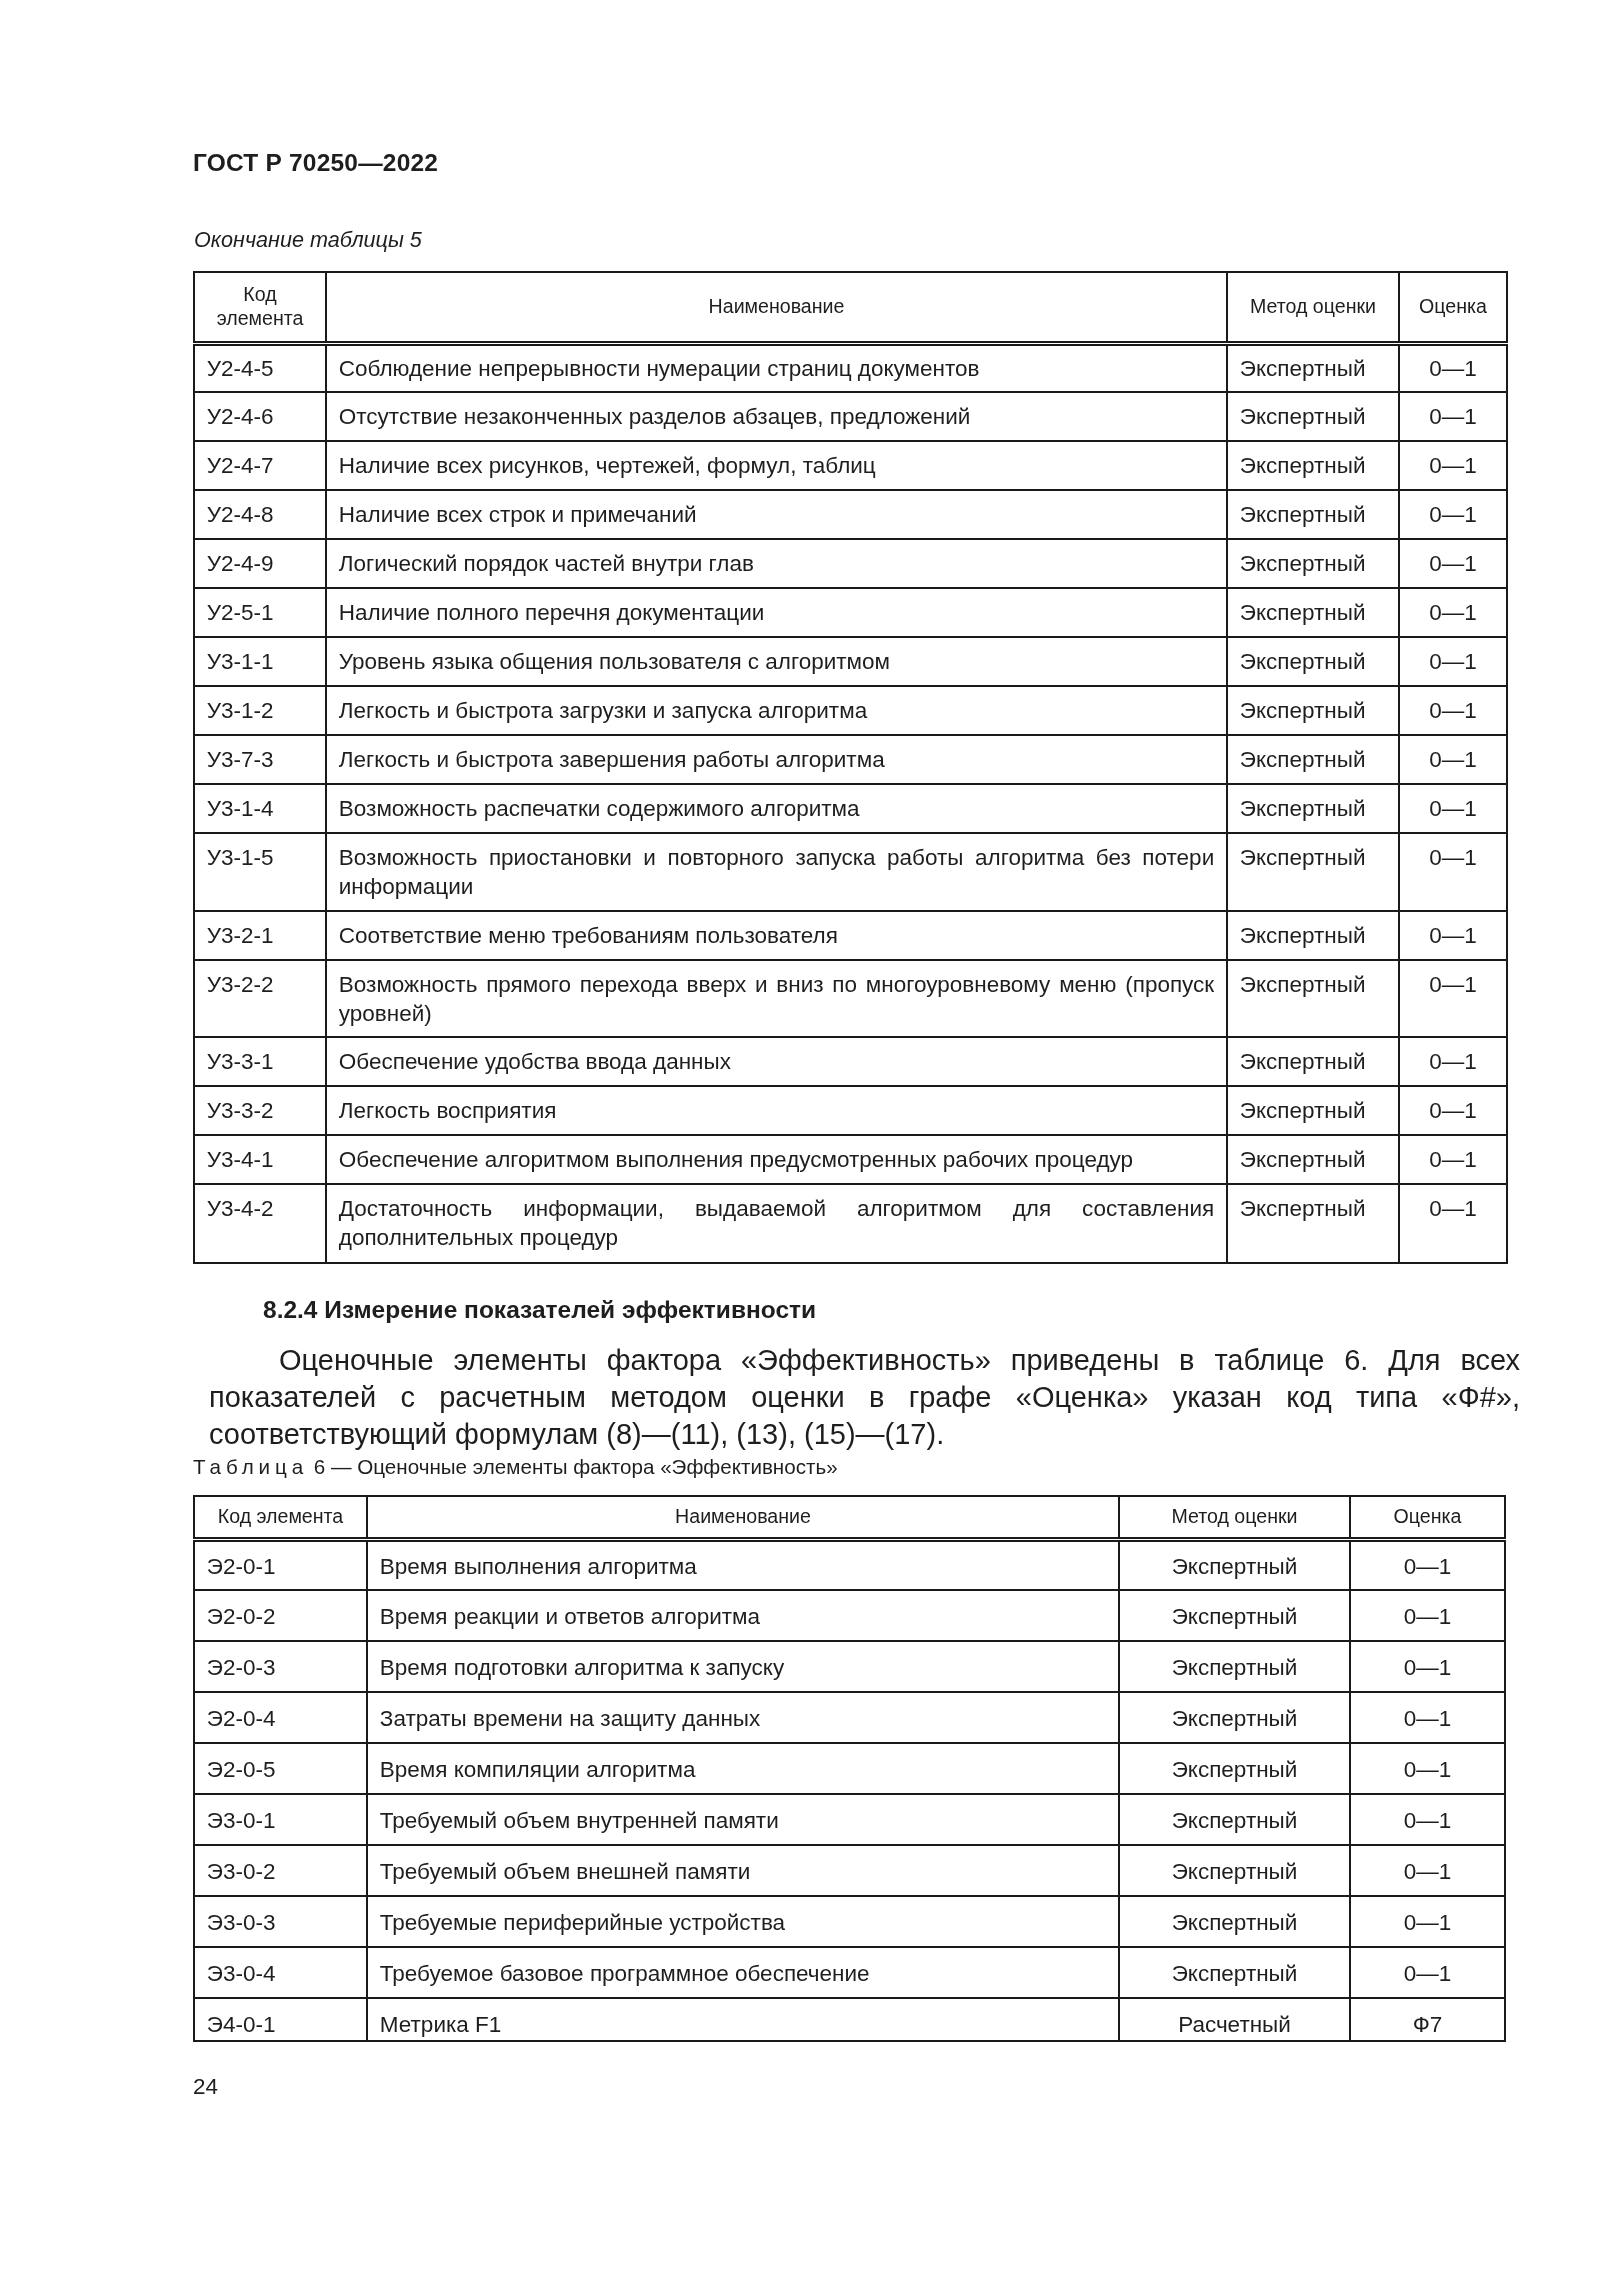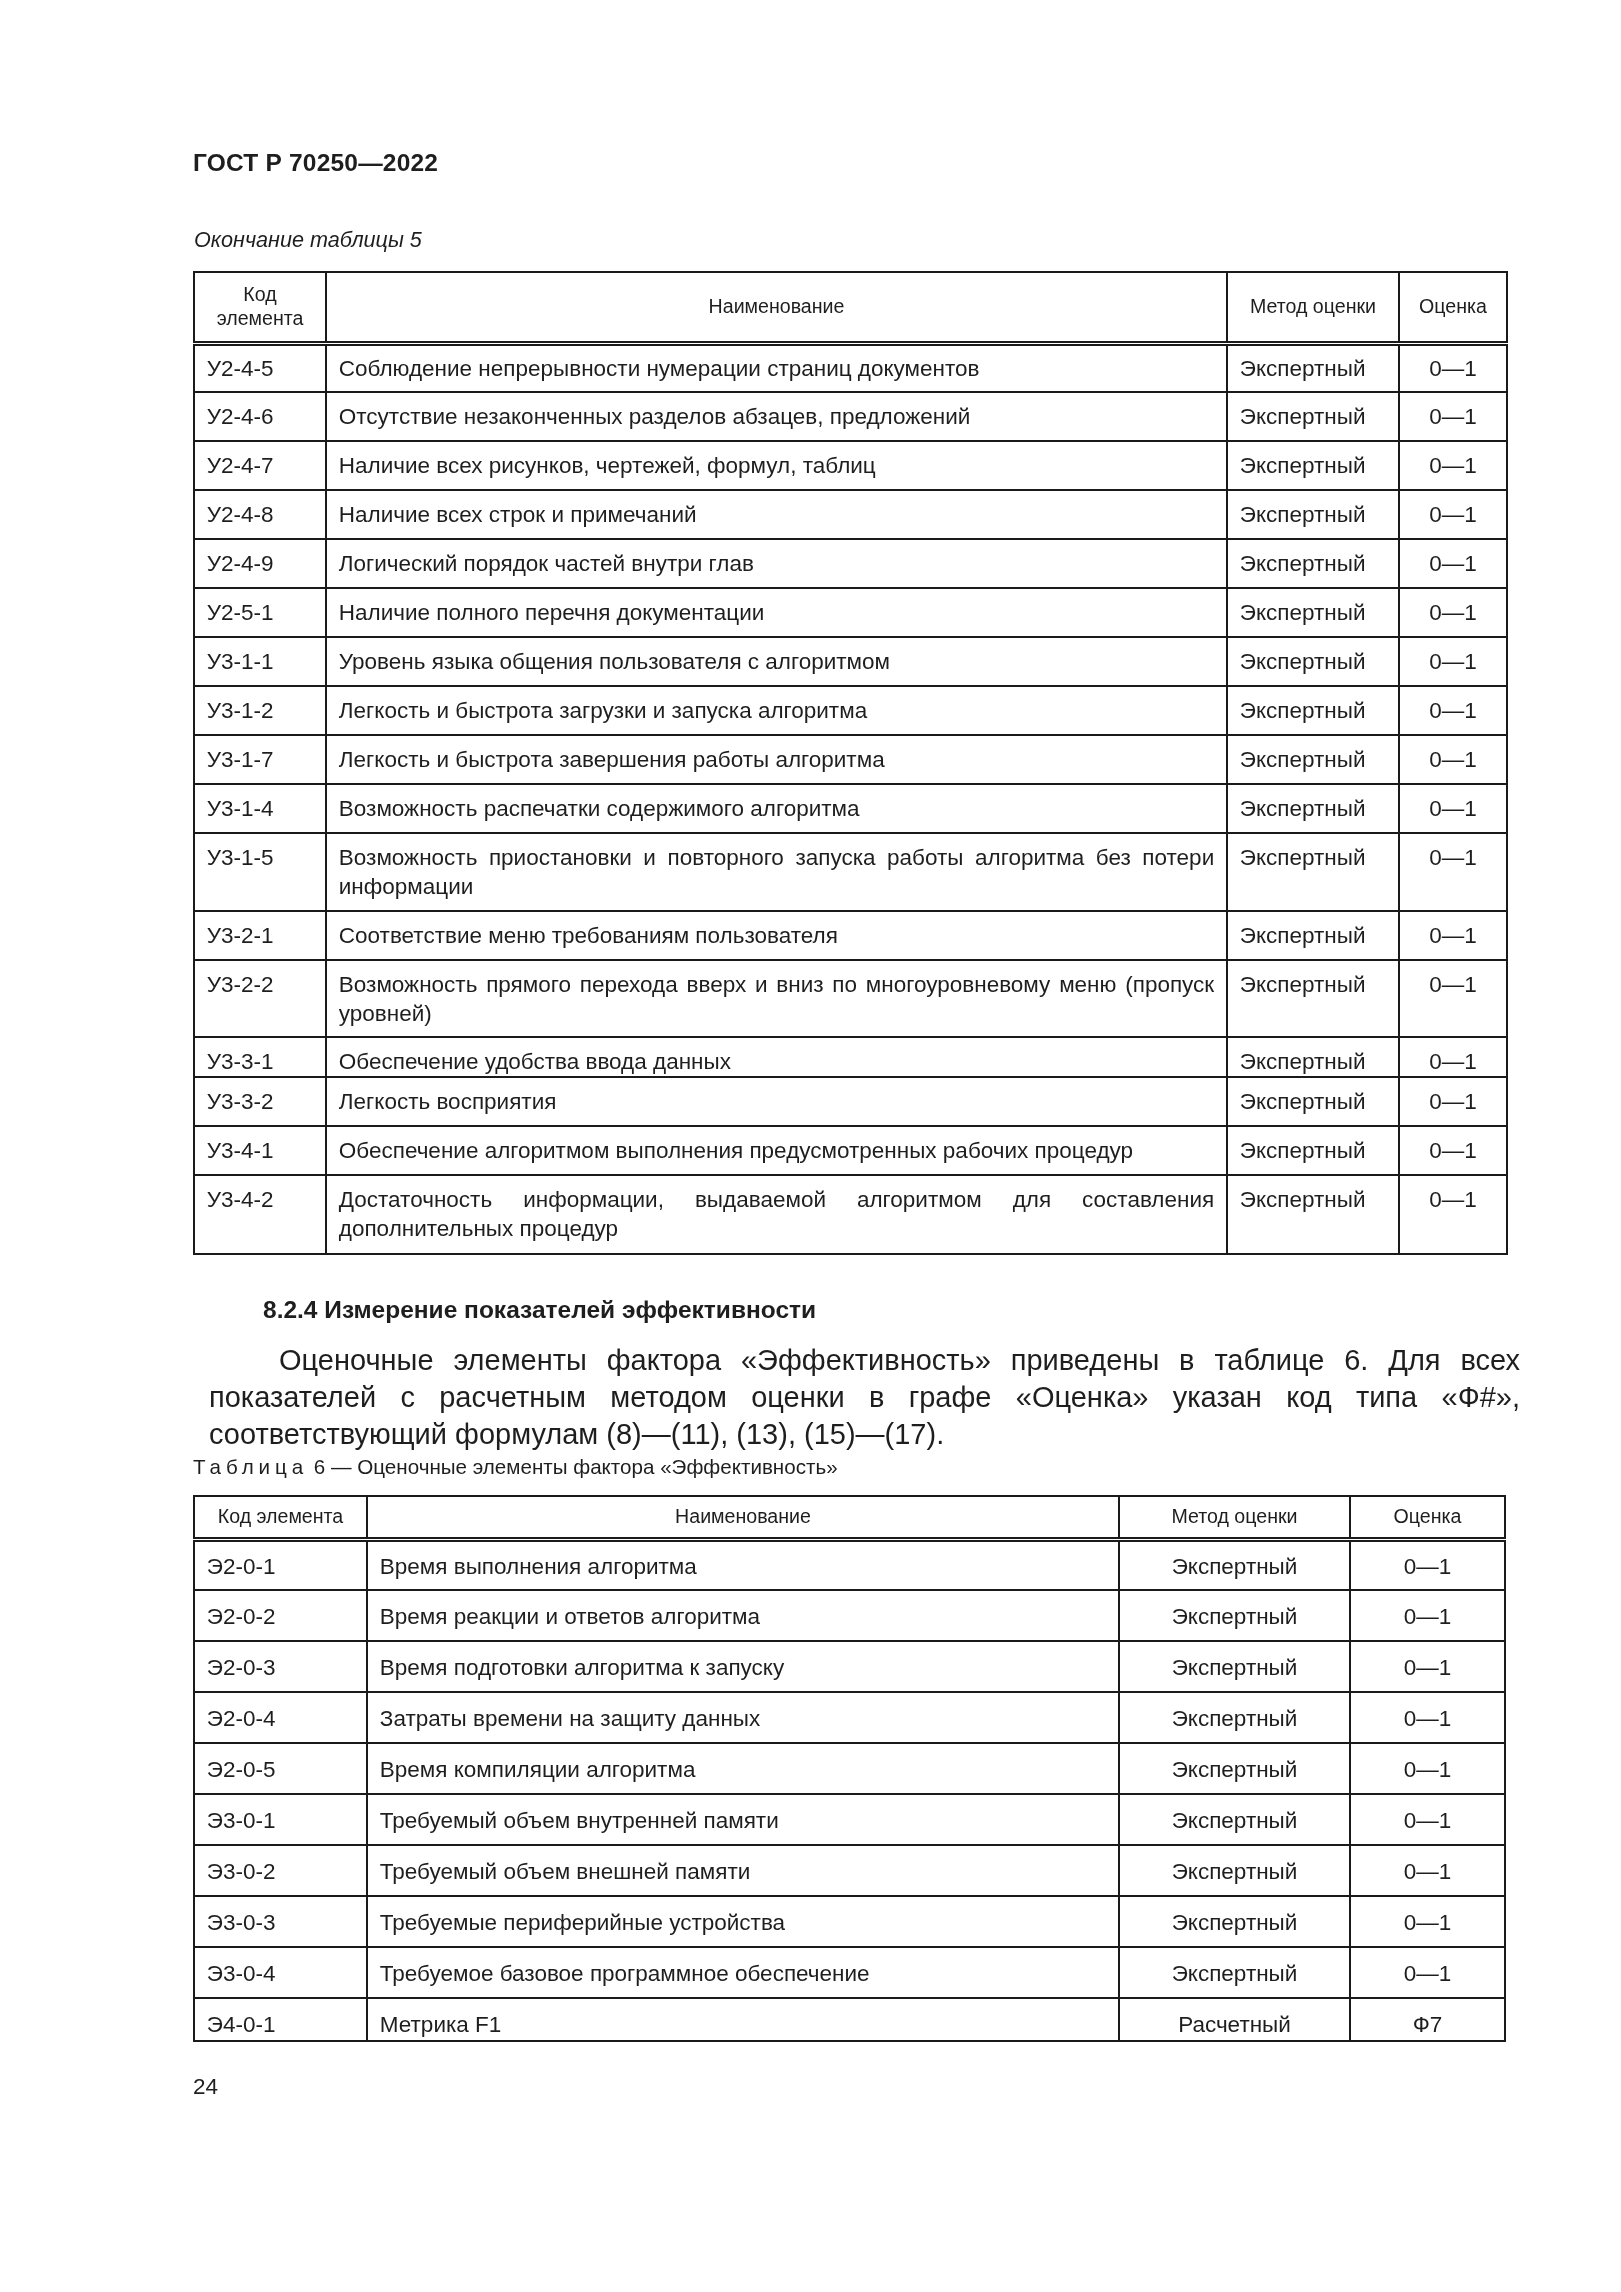--- a/index.html
+++ b/index.html
@@ -87,21 +87,21 @@
         <td class="">Экспертный</td>
         <td class="c">0—1</td>
       </tr>
       <tr style="height: 49px;">
         <td>У3-1-2</td>
         <td class="j">Легкость и быстрота загрузки и запуска алгоритма</td>
         <td class="">Экспертный</td>
         <td class="c">0—1</td>
       </tr>
       <tr style="height: 49px;">
-        <td>У3-1-7</td>
+        <td>У3-7-3</td>
         <td class="j">Легкость и быстрота завершения работы алгоритма</td>
         <td class="">Экспертный</td>
         <td class="c">0—1</td>
       </tr>
       <tr style="height: 49px;">
         <td>У3-1-4</td>
         <td class="j">Возможность распечатки содержимого алгоритма</td>
         <td class="">Экспертный</td>
         <td class="c">0—1</td>
       </tr>
@@ -116,21 +116,21 @@
         <td class="j">Соответствие меню требованиям пользователя</td>
         <td class="">Экспертный</td>
         <td class="c">0—1</td>
       </tr>
       <tr style="height: 77px;">
         <td>У3-2-2</td>
         <td class="j">Возможность прямого перехода вверх и вниз по многоуровневому меню (пропуск уровней)</td>
         <td class="">Экспертный</td>
         <td class="c">0—1</td>
       </tr>
-      <tr style="height: 40px;">
+      <tr style="height: 49px;">
         <td>У3-3-1</td>
         <td class="j">Обеспечение удобства ввода данных</td>
         <td class="">Экспертный</td>
         <td class="c">0—1</td>
       </tr>
       <tr style="height: 49px;">
         <td>У3-3-2</td>
         <td class="j">Легкость восприятия</td>
         <td class="">Экспертный</td>
         <td class="c">0—1</td>

